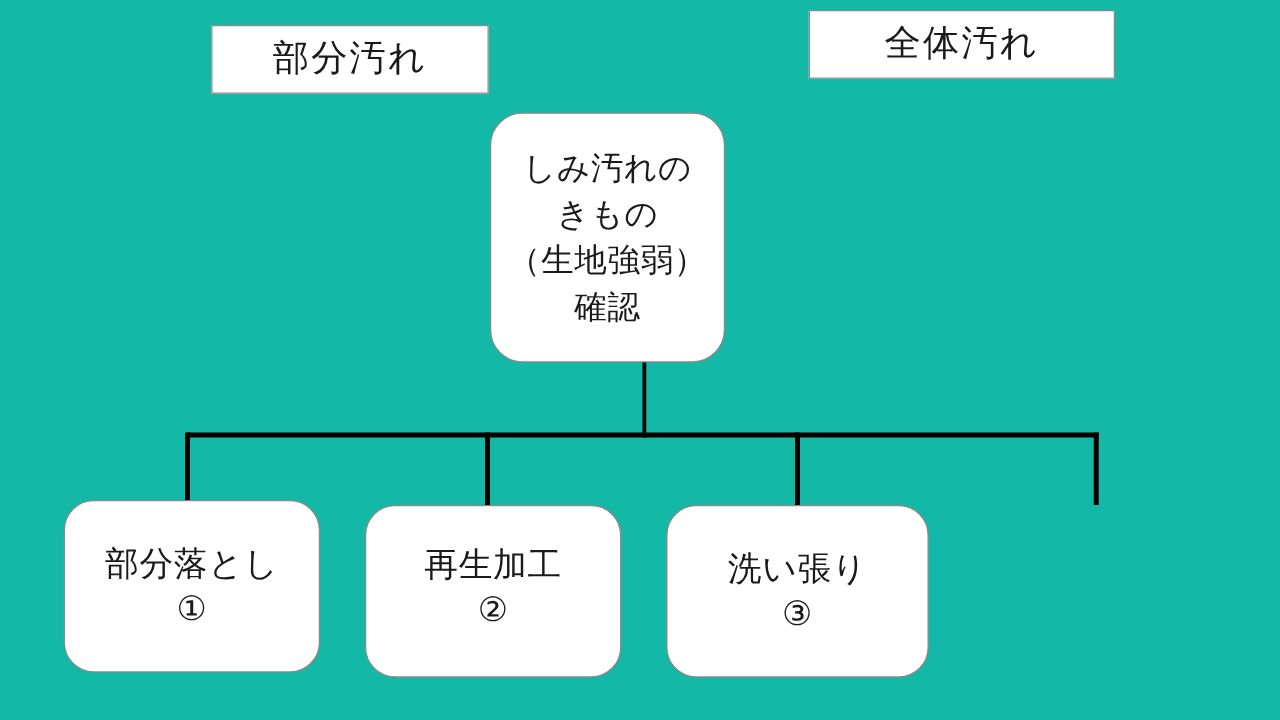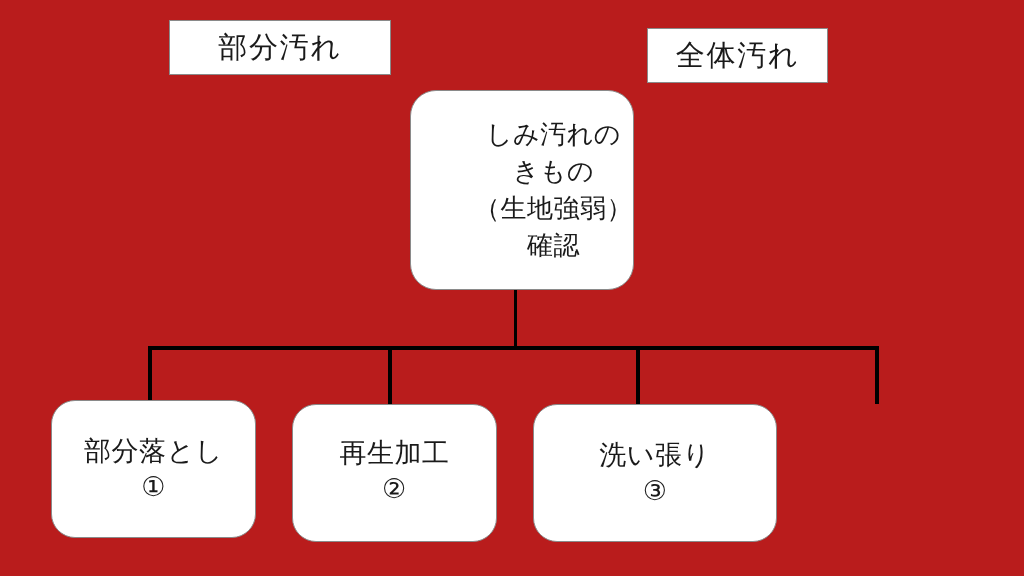--- a/index.html
+++ b/index.html
@@ -8,21 +8,21 @@
     background: #ffffff;
   }
   body {
     font-family: "Liberation Sans", "DejaVu Sans", sans-serif;
     color: #1a1a1a;
   }
   #canvas {
     position: relative;
     width: 1024px;
     height: 576px;
-    background: #b91c1c;
+    background: #14b8a6;
     overflow: hidden;
   }
 
   
   .label-box {
     position: absolute;
     box-sizing: border-box;
     border: 1.6px solid #8a8a8a;
     background: #ffffff;
     display: flex;
@@ -75,25 +75,25 @@
 </style>
 </head>
 <body>
 
 <div id="canvas">
 
   <div class="label-box" style="left:169px; top:20px; width:222px; height:55px;">
     <span class="label-text">部分汚れ</span>
   </div>
 
-  <div class="label-box" style="left:647px; top:28px; width:181px; height:55px;">
+  <div class="label-box" style="left:647px; top:8px; width:245px; height:55px;">
     <span class="label-text">全体汚れ</span>
   </div>
 
-  <div class="node" style="left:410px; top:90px; width:224px; height:200px;justify-content:flex-end;">
+  <div class="node" style="left:392px; top:90px; width:188px; height:200px;">
     <span class="node-text">しみ汚れの
 きもの
 （生地強弱）
 確認</span>
   </div>
 
   <div class="conn v stem" style="left:514px; top:290px; width:3px; height:60px;"></div>
 
   <div class="conn h" style="left:150px; top:346px; width:729px; height:4px;"></div>
 
@@ -108,19 +108,19 @@
   <div class="node leaf" style="left:51px; top:400px; width:205px; height:138px;">
     <span class="node-text">部分落とし
 ①</span>
   </div>
 
   <div class="node leaf" style="left:292px; top:404px; width:205px; height:138px;font-family:Liberation Mono, monospace;">
     <span class="node-text">再生加工
 ②</span>
   </div>
 
-  <div class="node leaf" style="left:533px; top:404px; width:244px; height:138px;">
+  <div class="node leaf" style="left:533px; top:404px; width:210px; height:138px;">
     <span class="node-text">洗い張り
 ③</span>
   </div>
 
 
 </div>
 
 </body></html>

